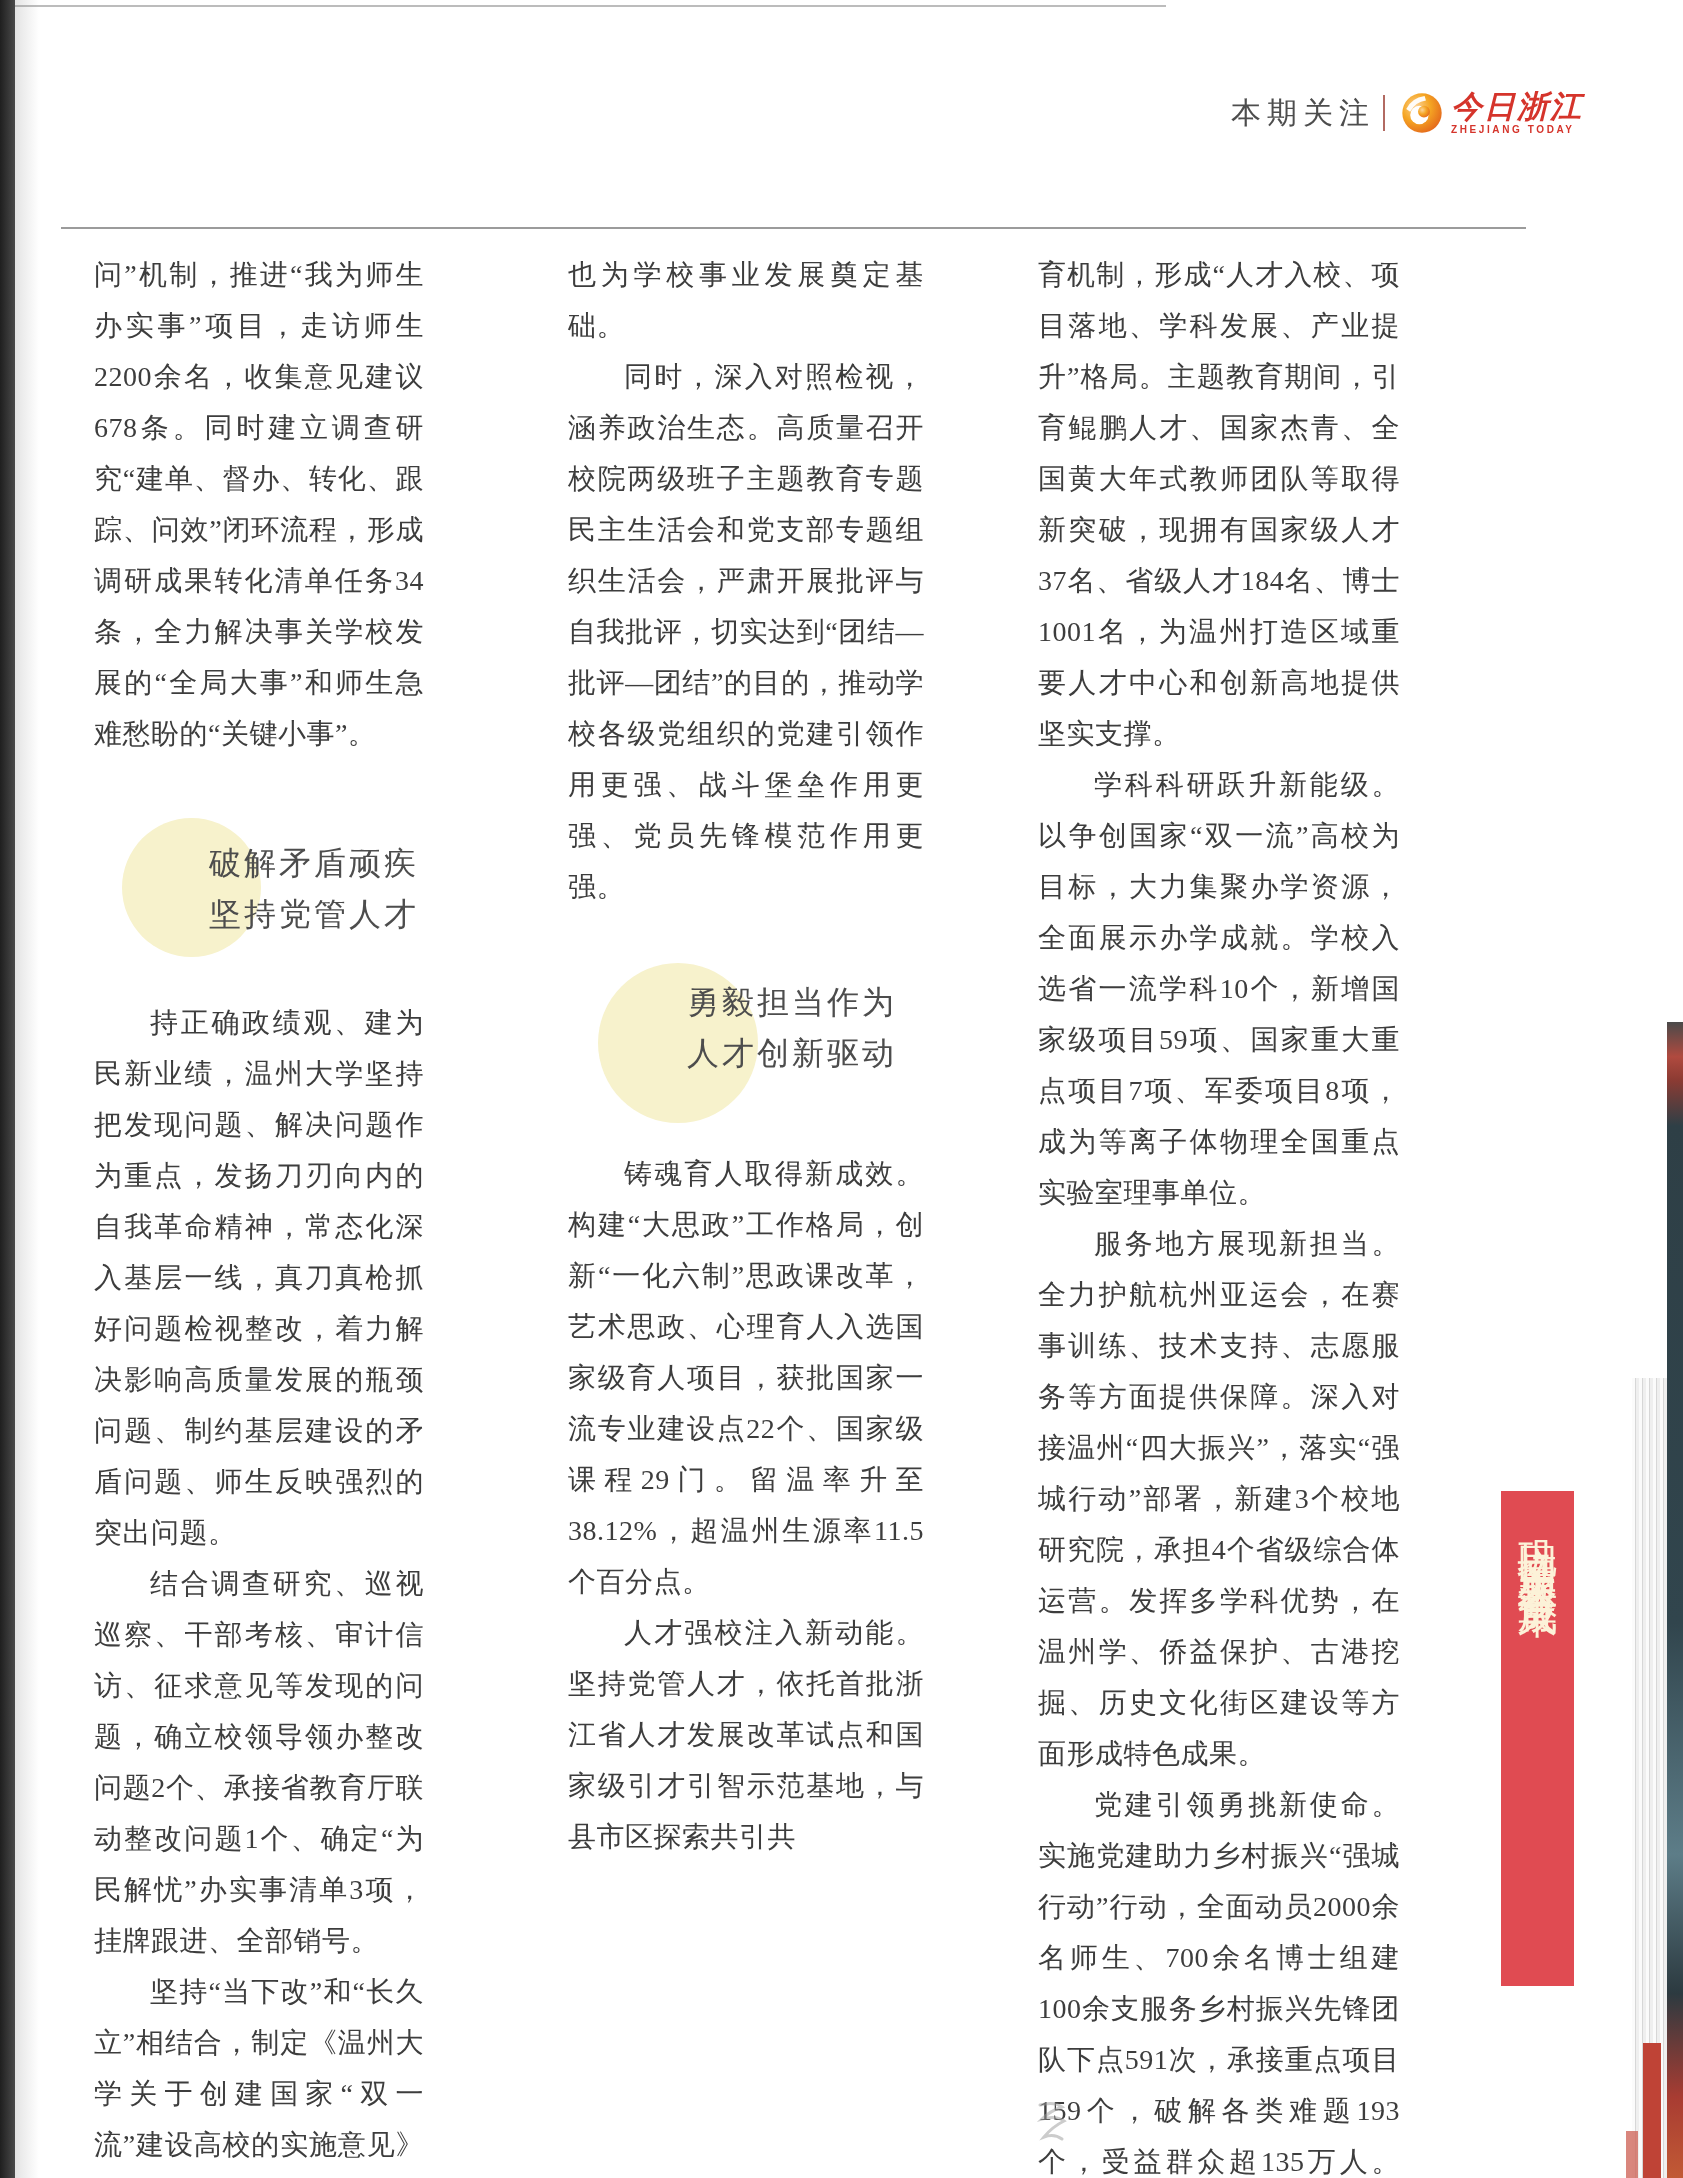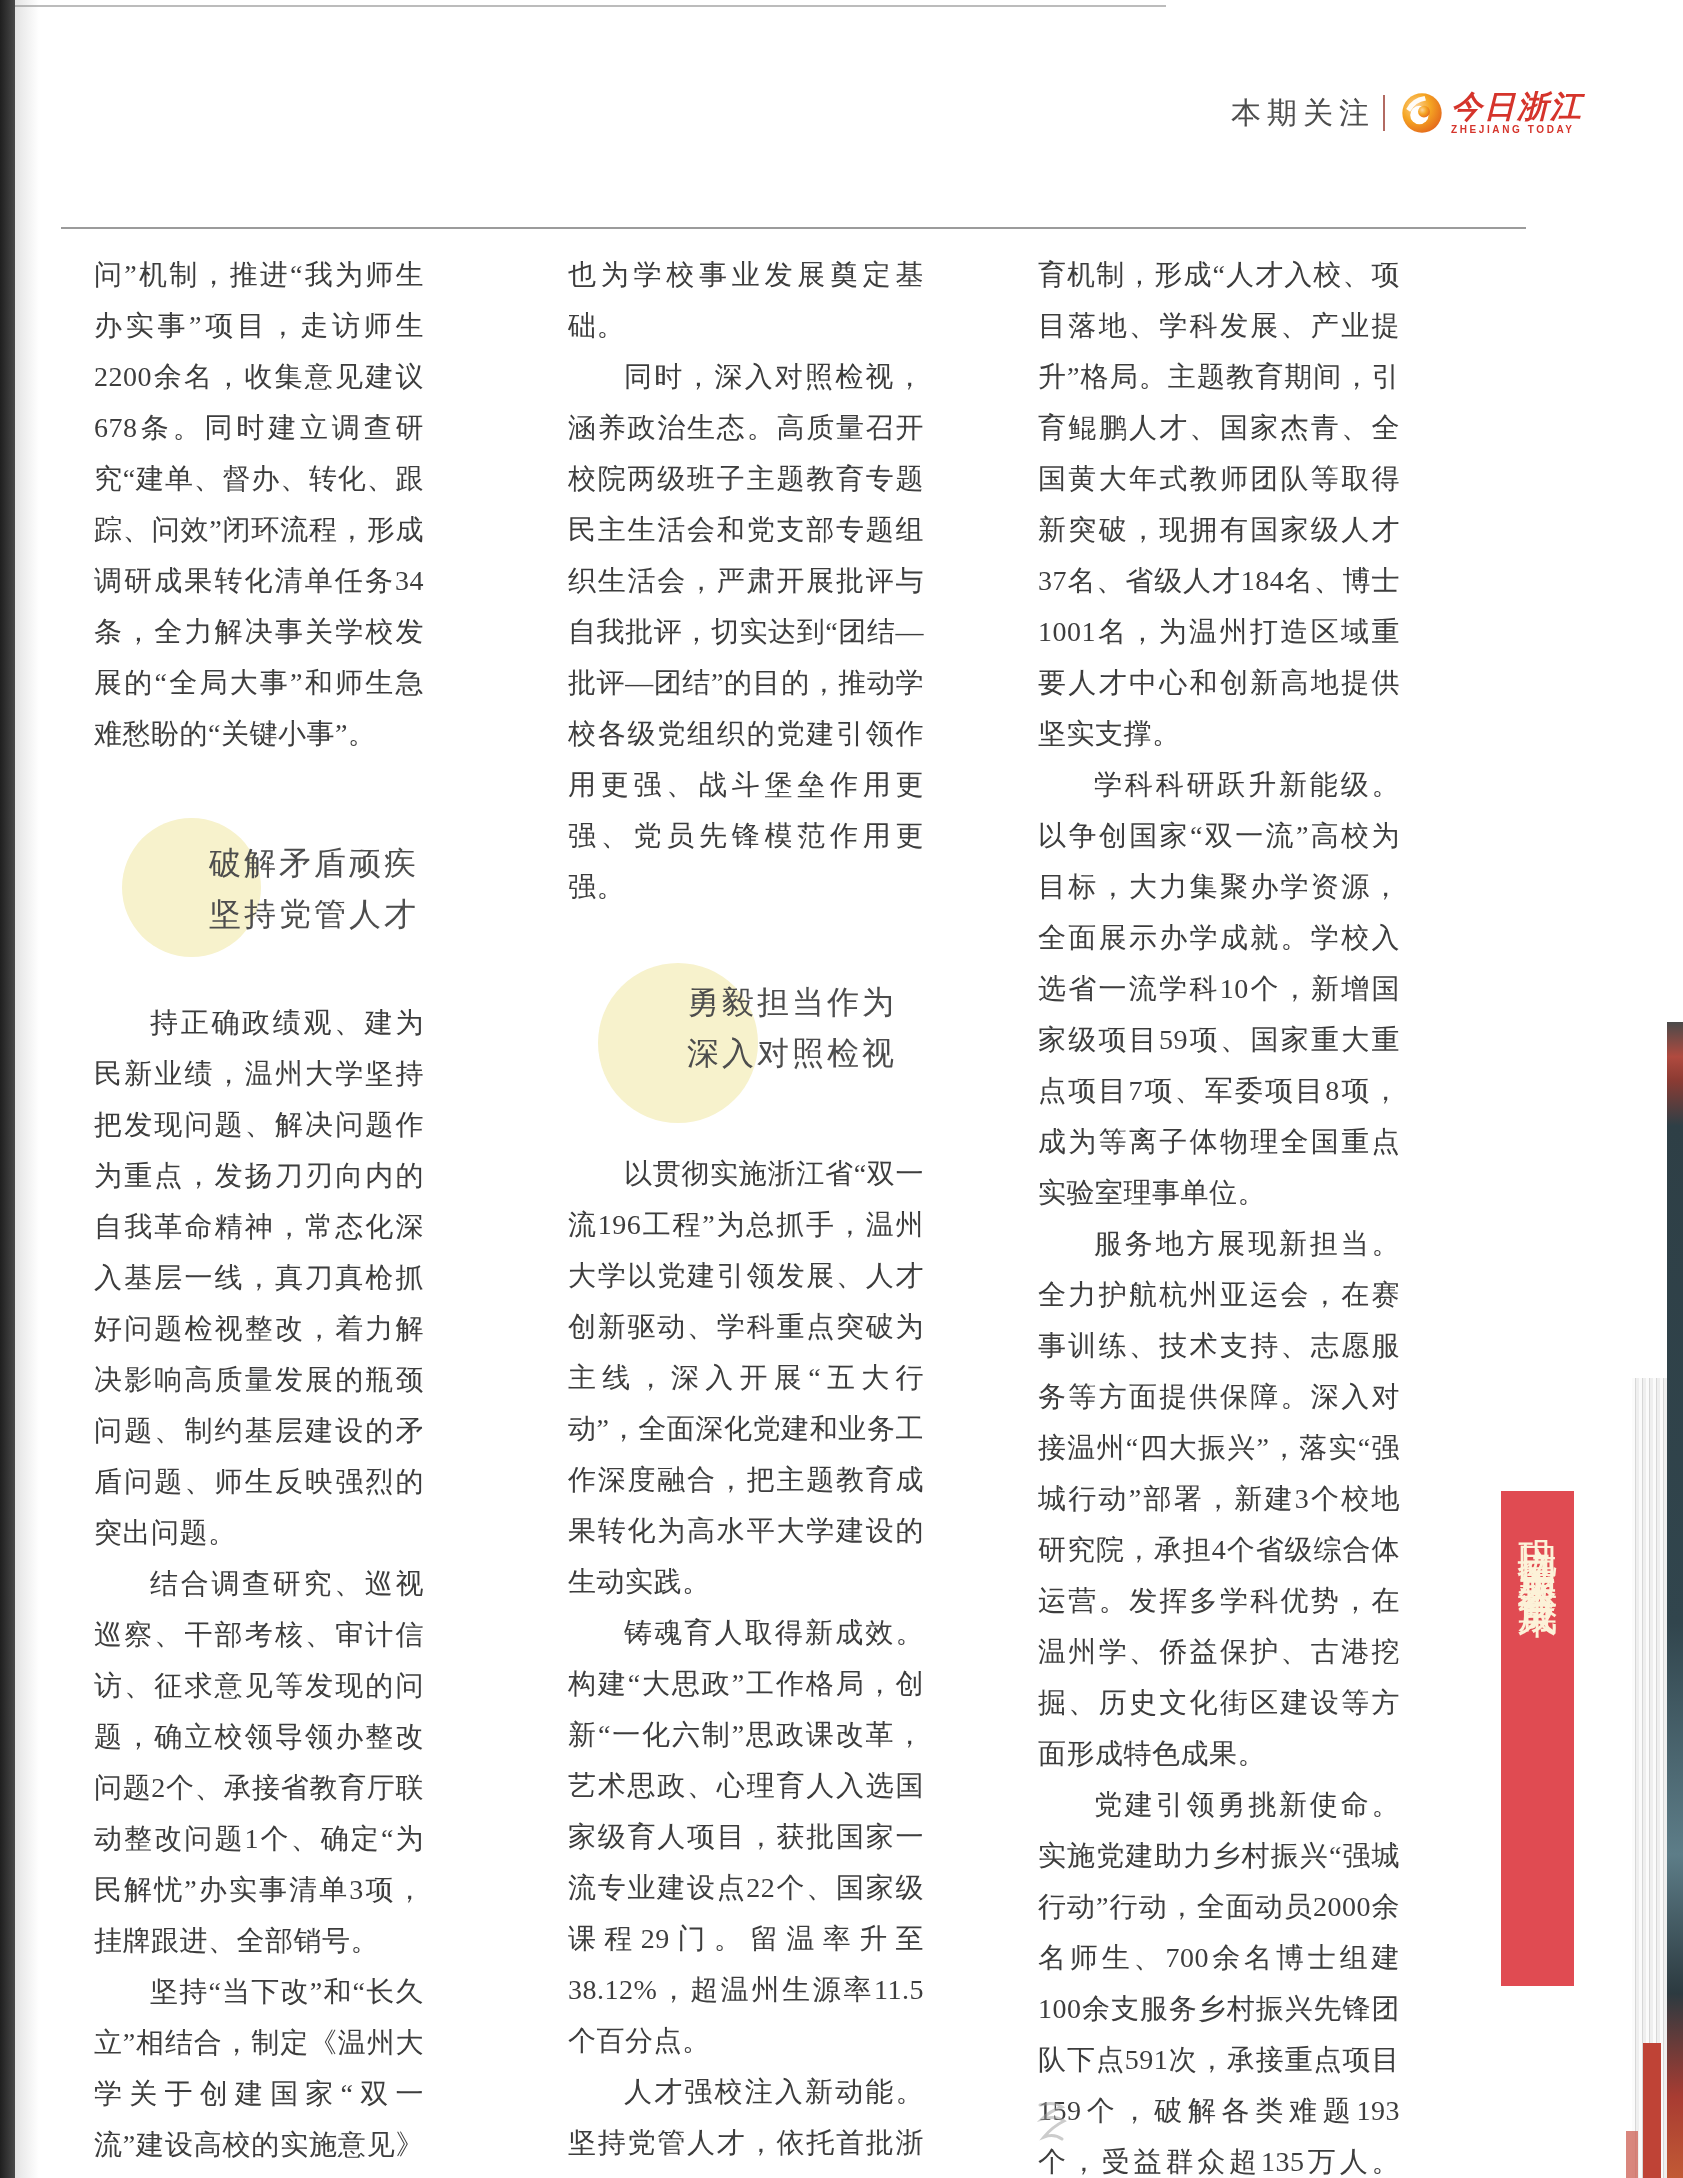--- a/index.html
+++ b/index.html
@@ -112,24 +112,23 @@
     <p>坚持“当下改”和“长久立”相结合，制定《温州大学关于创建国家“双一流”建设高校的实施意见》等制度性文件38个，切实把抓好问题整改与建立长效机制结合起来，既为自我完善提高找准路径，</p>
   </section>
 
   <section class="col col2">
     <p class="noindent">也为学校事业发展奠定基础。</p>
     <p>同时，深入对照检视，涵养政治生态。高质量召开校院两级班子主题教育专题民主生活会和党支部专题组织生活会，严肃开展批评与自我批评，切实达到“团结—批评—团结”的目的，推动学校各级党组织的党建引领作用更强、战斗堡垒作用更强、党员先锋模范作用更强。</p>
     <div class="subhead-wrap">
       <span class="circle"></span>
       <div class="subhead">
         <div class="subhead-line">勇毅担当作为</div>
-        <div class="subhead-line">深入对照检视</div>
+        <div class="subhead-line">人才创新驱动</div>
       </div>
     </div>
-    <p>以贯彻实施浙江省“双一流196工程”为总抓手，温州大学以党建引领发展、人才创新驱动、学科重点突破为主线，深入开展“五大行动”，全面深化党建和业务工作深度融合，把主题教育成果转化为高水平大学建设的生动实践。</p>
     <p>铸魂育人取得新成效。构建“大思政”工作格局，创新“一化六制”思政课改革，艺术思政、心理育人入选国家级育人项目，获批国家一流专业建设点22个、国家级课程29门。留温率升至38.12%，超温州生源率11.5个百分点。</p>
     <p>人才强校注入新动能。坚持党管人才，依托首批浙江省人才发展改革试点和国家级引才引智示范基地，与县市区探索共引共</p>
   </section>
 
   <section class="col col3">
     <p class="noindent">育机制，形成“人才入校、项目落地、学科发展、产业提升”格局。主题教育期间，引育鲲鹏人才、国家杰青、全国黄大年式教师团队等取得新突破，现拥有国家级人才37名、省级人才184名、博士1001名，为温州打造区域重要人才中心和创新高地提供坚实支撑。</p>
     <p>学科科研跃升新能级。以争创国家“双一流”高校为目标，大力集聚办学资源，全面展示办学成就。学校入选省一流学科10个，新增国家级项目59项、国家重大重点项目7项、军委项目8项，成为等离子体物理全国重点实验室理事单位。</p>
     <p>服务地方展现新担当。全力护航杭州亚运会，在赛事训练、技术支持、志愿服务等方面提供保障。深入对接温州“四大振兴”，落实“强城行动”部署，新建3个校地研究院，承担4个省级综合体运营。发挥多学科优势，在温州学、侨益保护、古港挖掘、历史文化街区建设等方面形成特色成果。</p>
     <p><span>党建引领勇挑新使命。实施党建助力乡村振兴“强城行动”行动，全面动员2000余名师生、700余名博士组建100余支服务乡村振兴先锋团队下点591次，承接重点项目159个，破解各类难题193个，受益群众超135万人。</span><span class="endmark"><svg viewBox="0 0 64 64" width="30" height="30">
         <defs>

